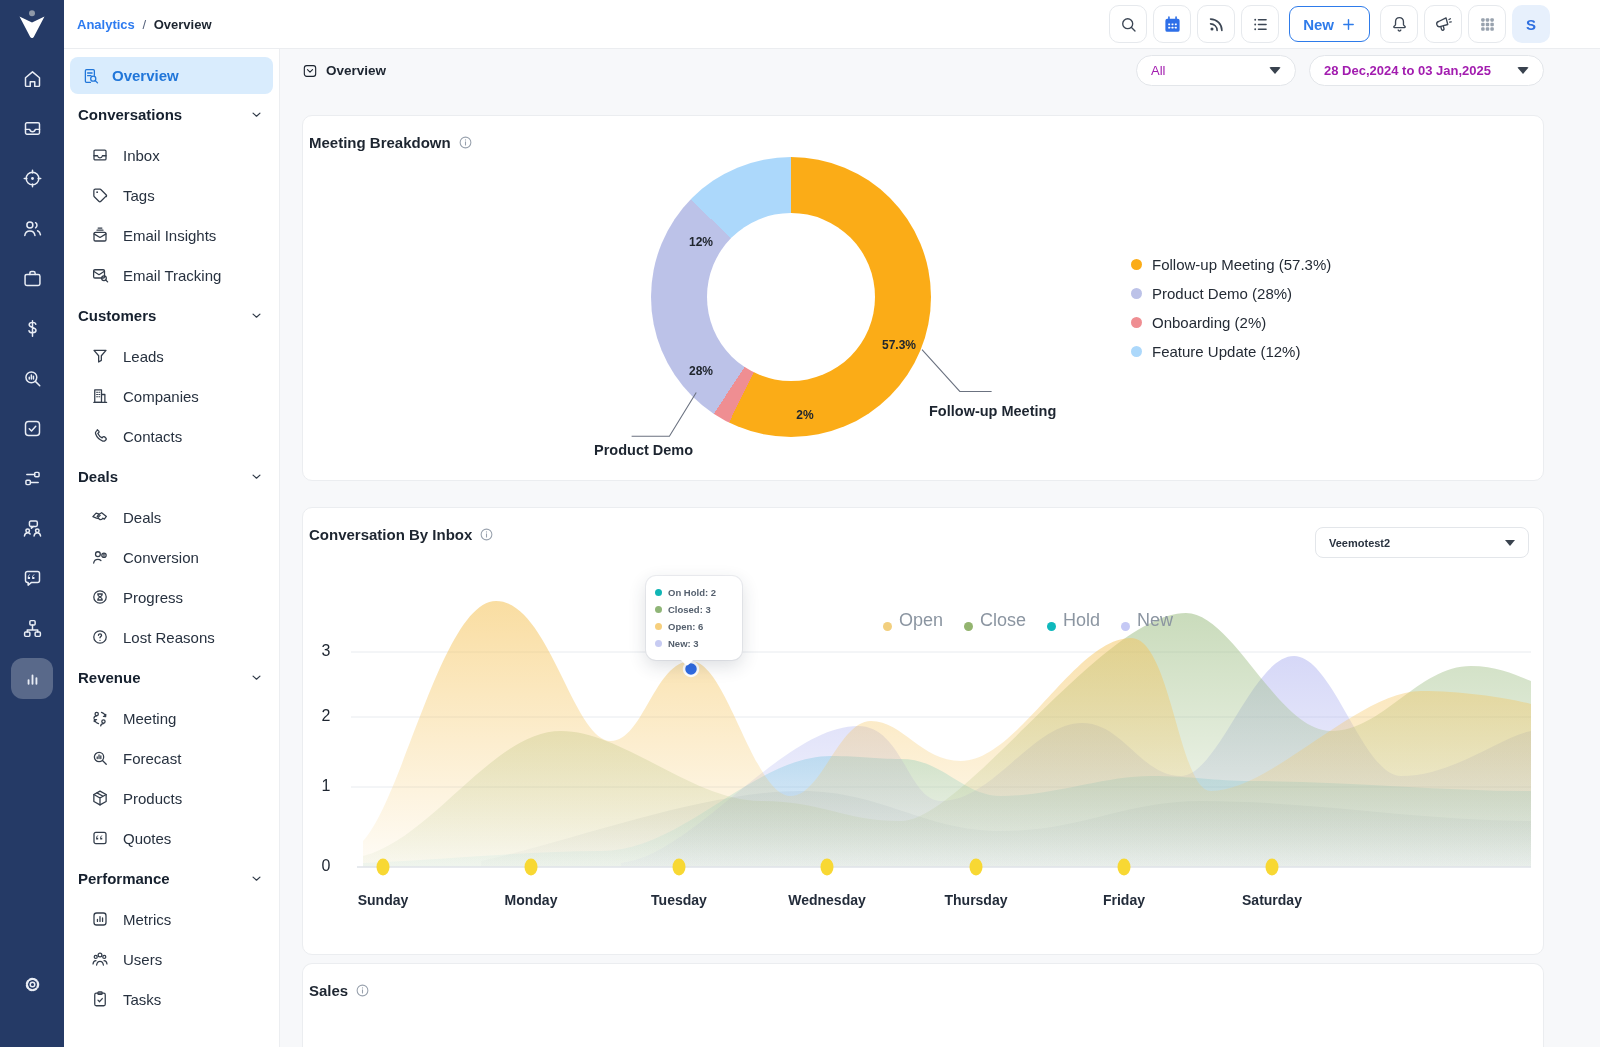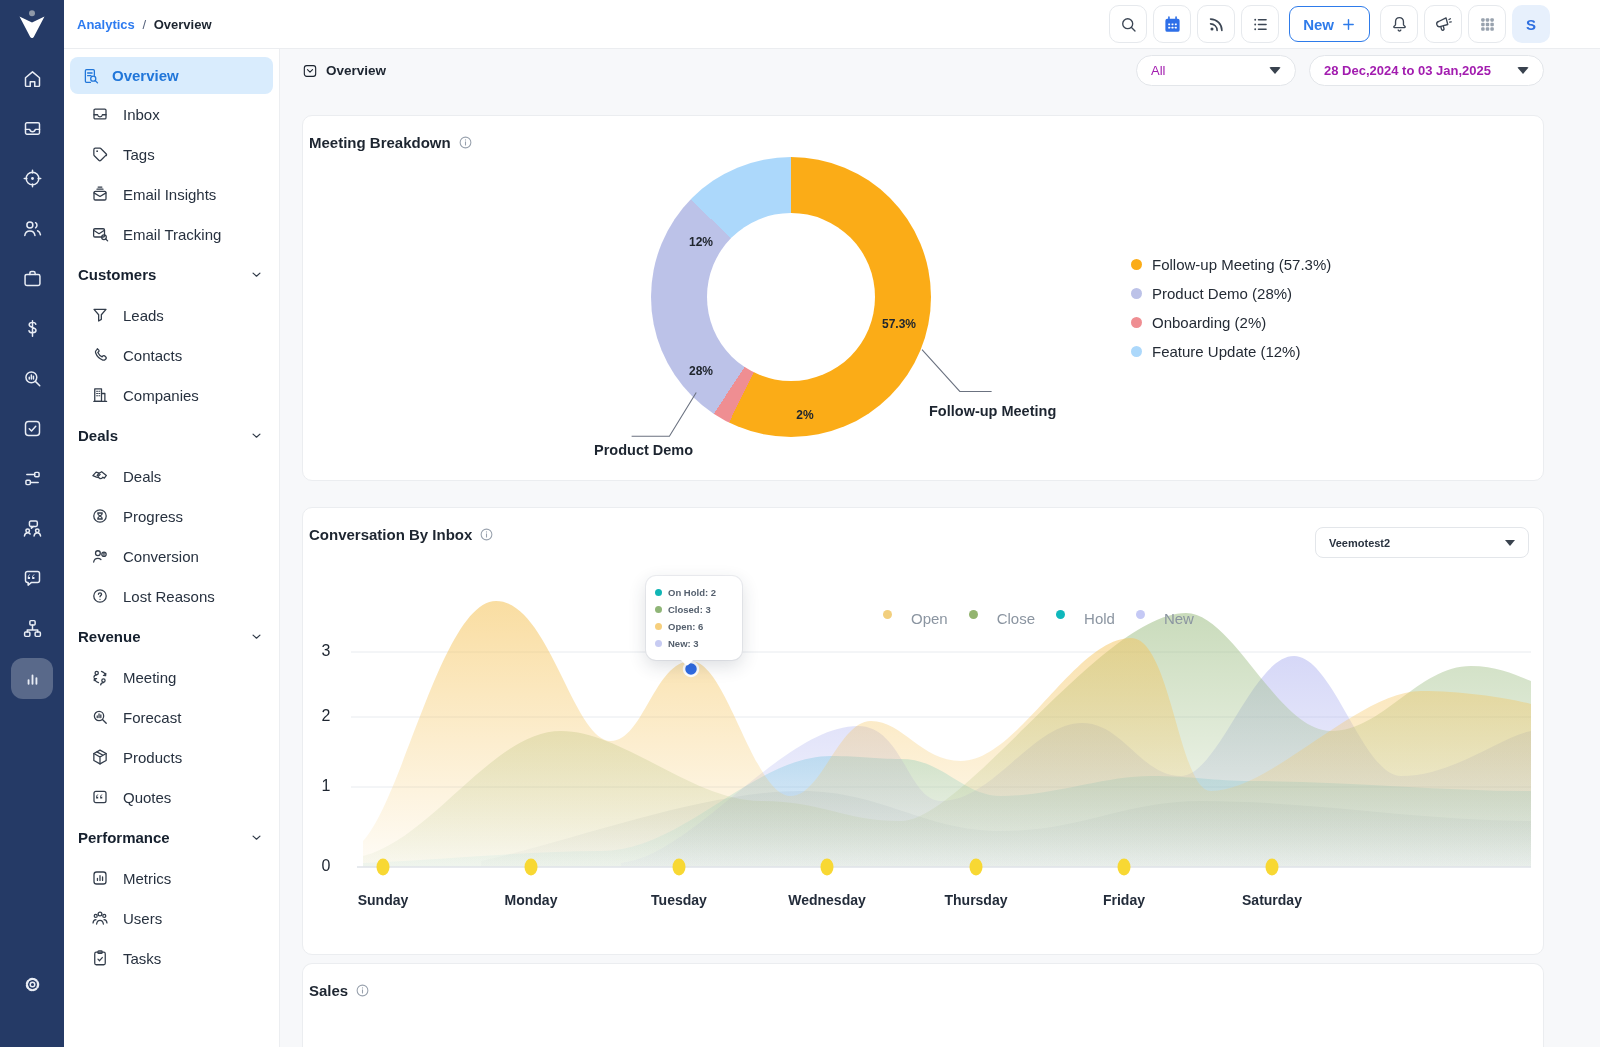--- a/index.html
+++ b/index.html
@@ -71,21 +71,21 @@
   .dot { width:11px; height:11px; border-radius:50%; flex:0 0 11px; }
 
   
   .card-inbox { height:448px; margin-top:26px; }
   .inbox-select { position:absolute; left:1012px; top:19px; width:214px; height:31px; border:1px solid #e3e6ea; border-radius:8px; background:#fff; display:flex; align-items:center; justify-content:space-between; padding:12px 13px; font-size:11px; font-weight:600; color:#2a3340; cursor:pointer; }
   .inbox-select .tri { width:0; height:0; border-left:5.5px solid transparent; border-right:5.5px solid transparent; border-top:6.5px solid #39424e; }
   .ytick { position:absolute; left:12px; width:22px; text-align:center; font-size:16px; color:#1d2530; }
   .day-lab { position:absolute; top:384px; width:110px; margin-left:-55px; text-align:center; font-size:14px; font-weight:600; color:#232c3a; }
   .area-chart { position:absolute; left:0; top:0; }
   .cv-legend { position:absolute; left:580px; top:102px; display:flex; gap:21px; }
-  .cv-leg-item { display:flex; align-items:flex-start; gap:19px; font-size:15px; color:#8b95a1; }
+  .cv-leg-item { display:flex; align-items:flex-end; gap:7px; font-size:18px; color:#8b95a1; }
   .cv-leg-item .dot { width:9px; height:9px; flex:0 0 9px; }
   .tooltip { position:absolute; left:343px; top:68px; width:96px; background:#fff; border-radius:10px; box-shadow:0 6px 18px rgba(40,50,70,.16), 0 0 0 1px #f0f1f4; padding:8px 9px; z-index:3; }
   .tooltip::after { content:""; position:absolute; left:36px; bottom:-4px; width:10px; height:10px; background:#fff; transform:rotate(45deg); border-radius:2px; }
   .tt-row { display:flex; align-items:center; gap:6px; font-size:9.5px; font-weight:600; color:#55606e; height:17px; }
   .tt-row .dot { width:7px; height:7px; flex:0 0 7px; }
 
   
   .card-sales { height:110px; margin-top:8px; border-bottom:none; border-bottom-left-radius:0; border-bottom-right-radius:0; }
 
   svg.ic { fill:none; stroke:currentColor; stroke-width:1.7; stroke-linecap:round; stroke-linejoin:round; }
@@ -441,20 +441,26 @@
   <div class="body-row">
 
     <aside class="sidebar">
       <div class="side-overview">
         <svg class="ic">
             <use href="#i-docsearch"></use>
           </svg>
         <span>Overview</span>
       </div>
 
+      <div class="side-section">
+        <span>Conversations</span>
+        <svg class="ic">
+            <use href="#i-chev"></use>
+          </svg>
+      </div>
       <div class="side-item">
           <svg class="ic">
             <use href="#i-tray"></use>
           </svg>
           <span>Inbox</span>
         </div>
       <div class="side-item">
           <svg class="ic">
             <use href="#i-tag"></use>
           </svg>
@@ -480,54 +486,54 @@
           </svg>
       </div>
       <div class="side-item">
           <svg class="ic">
             <use href="#i-funnel"></use>
           </svg>
           <span>Leads</span>
         </div>
       <div class="side-item">
           <svg class="ic">
+            <use href="#i-building"></use>
+          </svg>
+          <span>Companies</span>
+        </div>
+      <div class="side-item">
+          <svg class="ic">
             <use href="#i-phone"></use>
           </svg>
           <span>Contacts</span>
-        </div>
-      <div class="side-item">
-          <svg class="ic">
-            <use href="#i-building"></use>
-          </svg>
-          <span>Companies</span>
         </div>
 
       <div class="side-section">
         <span>Deals</span>
         <svg class="ic">
             <use href="#i-chev"></use>
           </svg>
       </div>
       <div class="side-item">
           <svg class="ic">
             <use href="#i-handshake"></use>
           </svg>
           <span>Deals</span>
         </div>
       <div class="side-item">
           <svg class="ic">
+            <use href="#i-personcoin"></use>
+          </svg>
+          <span>Conversion</span>
+        </div>
+      <div class="side-item">
+          <svg class="ic">
             <use href="#i-hourglass"></use>
           </svg>
           <span>Progress</span>
-        </div>
-      <div class="side-item">
-          <svg class="ic">
-            <use href="#i-personcoin"></use>
-          </svg>
-          <span>Conversion</span>
         </div>
       <div class="side-item">
           <svg class="ic">
             <use href="#i-headq"></use>
           </svg>
           <span>Lost Reasons</span>
         </div>
 
       <div class="side-section">
         <span>Revenue</span>
@@ -609,21 +615,21 @@
       <section class="card card-meeting">
         <div class="card-title">
           <span>Meeting Breakdown</span>
           <svg class="ic">
               <use href="#i-info"></use>
             </svg>
         </div>
 
         <div class="donut-wrap">
           <div class="donut"></div>
-          <span class="slice-lab" style="left:248px; top:167px;">57.3%</span>
+          <span class="slice-lab" style="left:248px; top:188px;">57.3%</span>
           <span class="slice-lab" style="left:50px; top:85px;">12%</span>
           <span class="slice-lab" style="left:50px; top:214px;">28%</span>
           <span class="slice-lab" style="left:154px; top:258px;">2%</span>
         </div>
 
         <svg class="callout-svg" viewBox="0 0 1242 366">
           <polyline points="620,235 658,277 690,277" fill="none" stroke="#6b7280" stroke-width="1.1"></polyline>
           <polyline points="393,278 366,322 328,322" fill="none" stroke="#6b7280" stroke-width="1.1"></polyline>
         </svg>
         <span class="callout-txt" style="left:626px; top:287px;">Follow-up Meeting</span>

